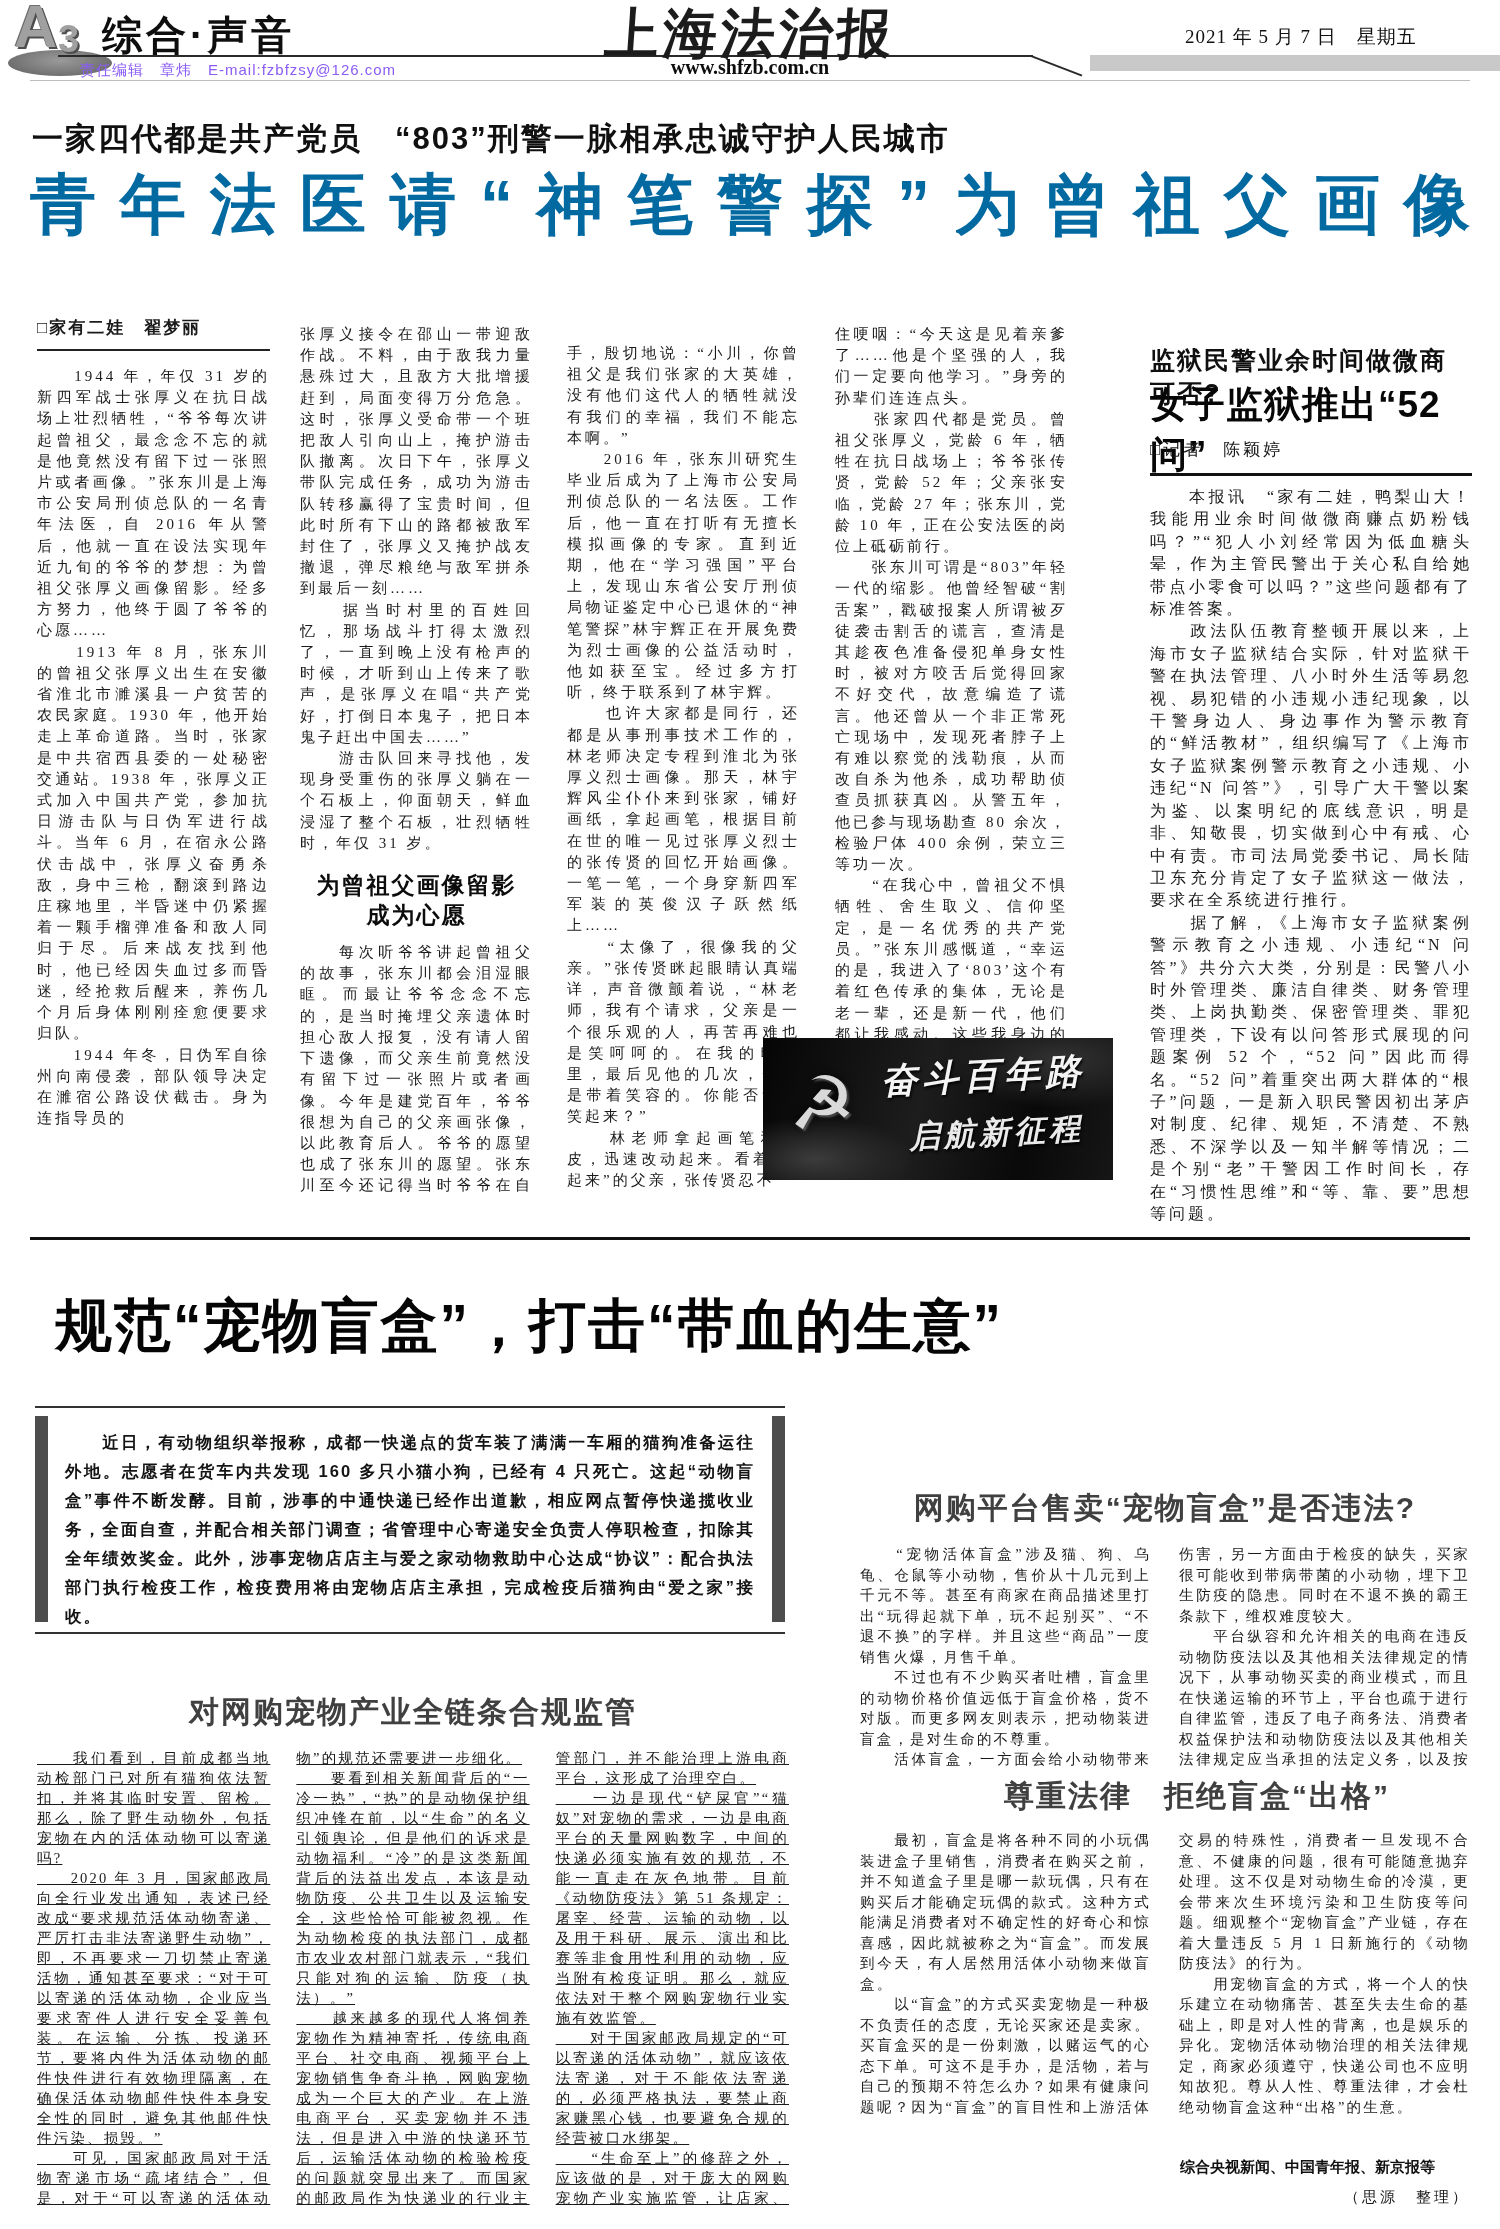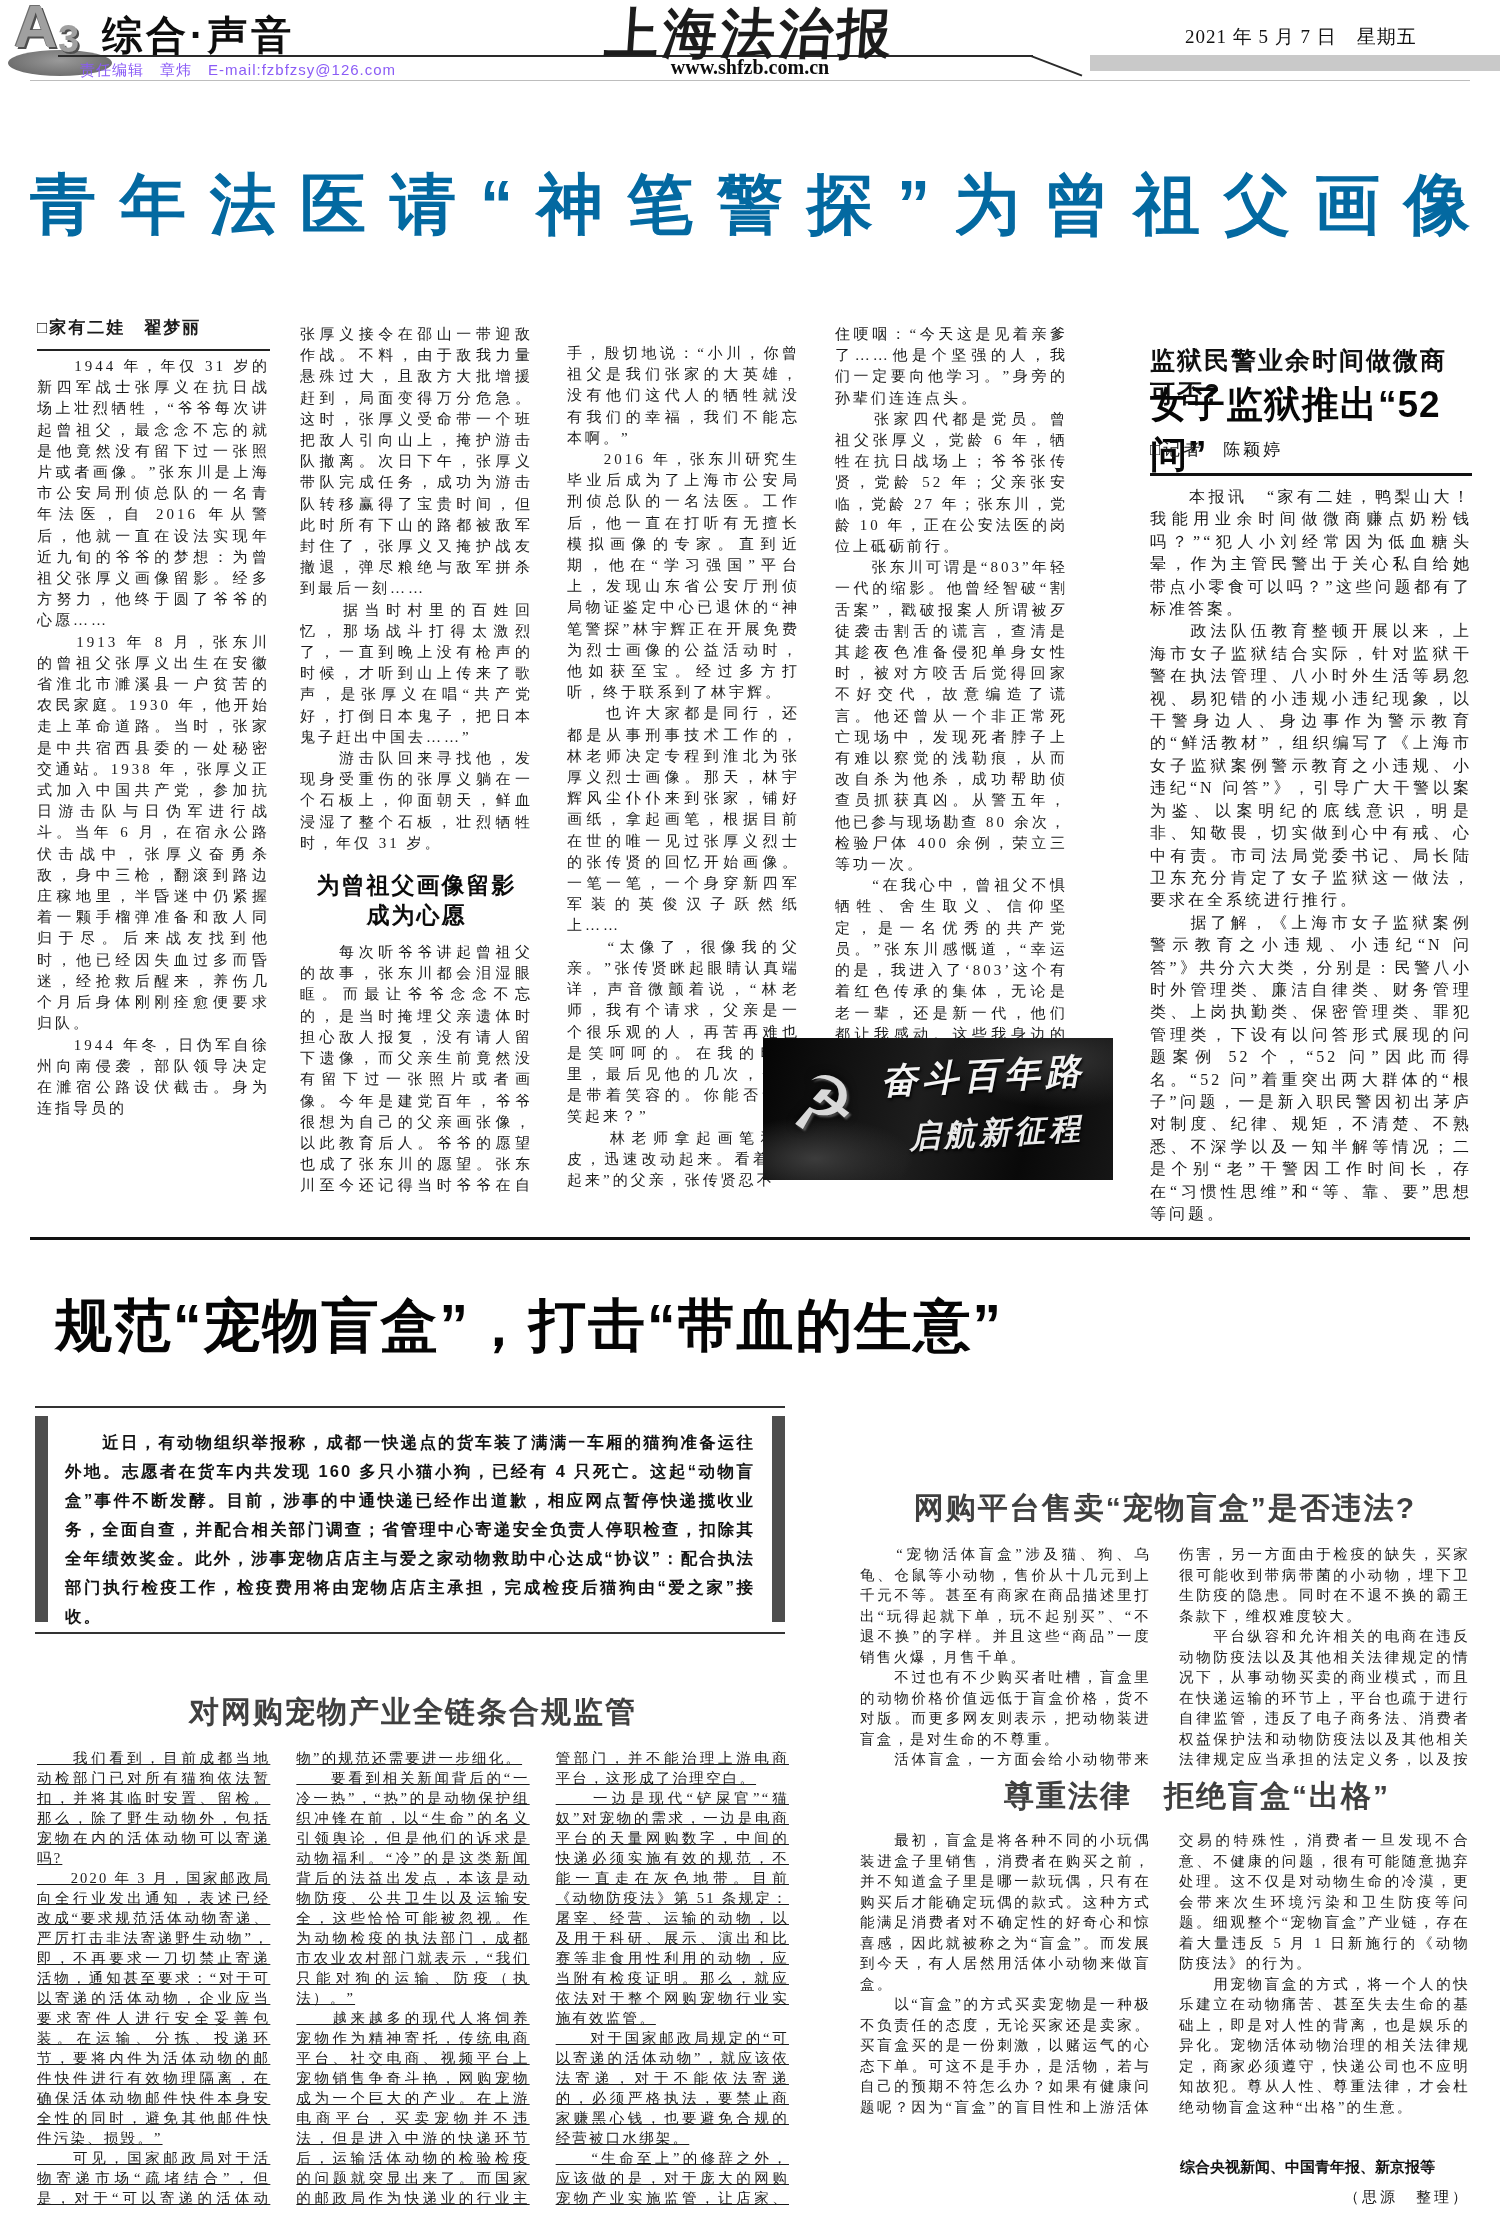--- a/index.html
+++ b/index.html
@@ -28,21 +28,21 @@
   .kicker{left:32px;top:118px;font:800 31px "Liberation Sans",sans-serif;color:#101010;letter-spacing:2px;}
   .headline{left:30px;top:160px;width:1440px;font:900 66px "Liberation Sans",sans-serif;color:#0369a1;
      white-space:nowrap;text-align:justify;text-align-last:justify;}
   .byline{left:37px;top:316px;width:233px;font:600 17px "Liberation Serif",serif;
      padding-bottom:10px;border-bottom:2px solid #222;letter-spacing:2px;}
   .lead-col{width:233px;font:15px/21.2px "Liberation Serif",serif;letter-spacing:3px;
      text-align:justify;color:#1b1b1b;overflow:hidden;}
   .lead-col .txt{white-space:pre-line;}
   .col-subhead{font:800 23px/30px "Liberation Sans",sans-serif;text-align:center;color:#0c0c0c;
      letter-spacing:2px;margin:16px 0 12px;white-space:pre-line;}
-  .c1{left:37px;top:356px;height:830px;}
+  .c1{left:37px;top:366px;height:830px;}
   .c2{left:300px;top:324px;height:872px;}
   .c3{left:567px;top:343px;height:872px;}
   .c4{left:835px;top:324px;height:872px;}
   
   .banner{left:763px;top:1038px;width:350px;height:142px;z-index:6;overflow:hidden;
      background:
        radial-gradient(140px 60px at 15% 85%, #3c3c3c, transparent 70%),
        radial-gradient(160px 70px at 85% 15%, #343434, transparent 70%),
        linear-gradient(105deg,#050505,#1d1d1d 45%,#090909 75%,#161616);}
   .banner .emblem{position:absolute;left:26px;top:22px;font-size:74px;color:#d9d9d9;
@@ -96,20 +96,21 @@
   <div class="abs section-title">综合·声音</div>
   <div class="abs header-line"></div>
   <div class="abs diag-line"></div>
   <div class="abs gray-bar"></div>
   <div class="abs editor-line">责任编辑　章炜　E-mail:fzbfzsy@126.com</div>
   <div class="abs masthead">上海法治报</div>
   <div class="abs website">www.shfzb.com.cn</div>
   <div class="abs date">2021 年 5 月 7 日　星期五</div>
   <div class="abs header-rule"></div>
 
+  <div class="abs kicker">一家四代都是共产党员　“803”刑警一脉相承忠诚守护人民城市</div>
   <div class="abs headline">青年法医请“神笔警探”为曾祖父画像</div>
   <div class="abs byline">□家有二娃　翟梦丽</div>
 
   <div class="abs lead-col c1">
     <div class="txt">　　1944 年，年仅 31 岁的新四军战士张厚义在抗日战场上壮烈牺牲，“爷爷每次讲起曾祖父，最念念不忘的就是他竟然没有留下过一张照片或者画像。”张东川是上海市公安局刑侦总队的一名青年法医，自 2016 年从警后，他就一直在设法实现年近九旬的爷爷的梦想：为曾祖父张厚义画像留影。经多方努力，他终于圆了爷爷的心愿……</div>
     <div class="txt">　　1913 年 8 月，张东川的曾祖父张厚义出生在安徽省淮北市濉溪县一户贫苦的农民家庭。1930 年，他开始走上革命道路。当时，张家是中共宿西县委的一处秘密交通站。1938 年，张厚义正式加入中国共产党，参加抗日游击队与日伪军进行战斗。当年 6 月，在宿永公路伏击战中，张厚义奋勇杀敌，身中三枪，翻滚到路边庄稼地里，半昏迷中仍紧握着一颗手榴弹准备和敌人同归于尽。后来战友找到他时，他已经因失血过多而昏迷，经抢救后醒来，养伤几个月后身体刚刚痊愈便要求归队。
 　　1944 年冬，日伪军自徐州向南侵袭，部队领导决定在濉宿公路设伏截击。身为连指导员的</div>
   </div>
 
   <div class="abs lead-col c2">

